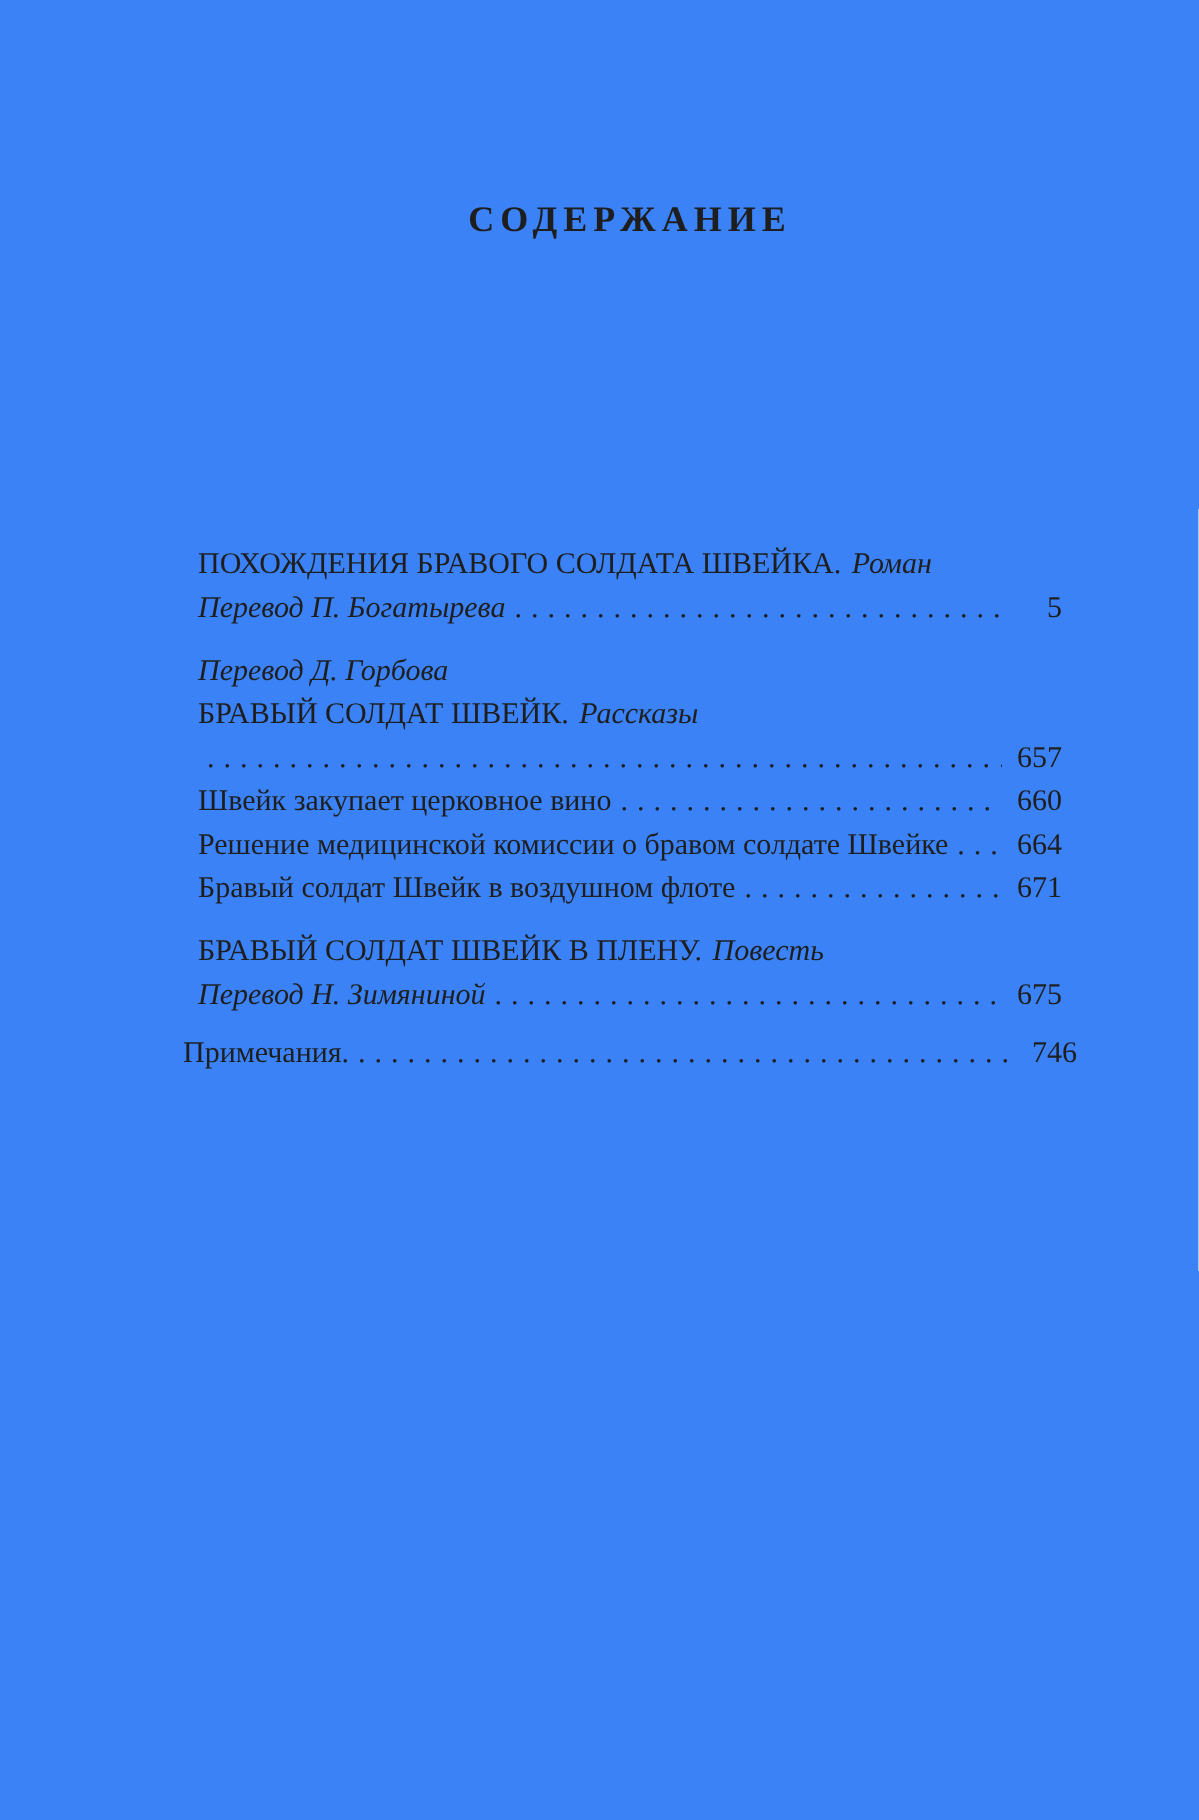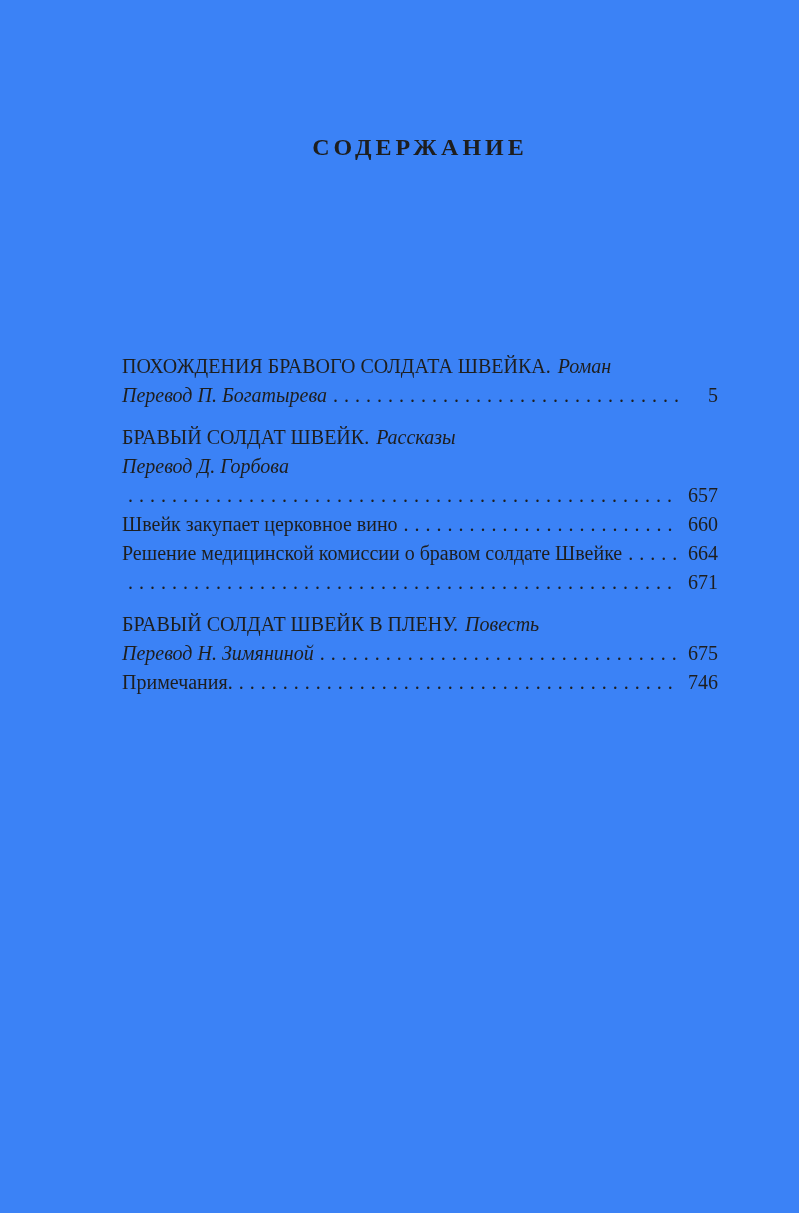--- a/index.html
+++ b/index.html
@@ -28,21 +28,21 @@
     white-space: nowrap;
   }
   .toc-body {
     position: absolute;
     top: 352px;
     left: 122px;
     width: 596px;
     font-size: 20px;
     line-height: 29px;
   }
-  .toc-section { margin: 0; }
+  .toc-section { margin: 10px; }
   .toc-section + .toc-section { margin-top: 13px; }
   .notes-row-wrap { }
 
   .row {
     display: flex;
     align-items: baseline;
   }
   .row .text {
     white-space: nowrap;
     flex: 0 0 auto;
@@ -87,42 +87,43 @@
       </div>
       <div class="row">
         <span class="text italic">Перевод П. Богатырева</span>
         <span class="leader"></span>
         <span class="pagenum">5</span>
       </div>
     </div>
 
     <div class="toc-section">
       <div class="row">
+        <span class="text italic">Перевод Д. Горбова</span>
+      </div>
+      <div class="row">
         <span class="text caps">БРАВЫЙ СОЛДАТ ШВЕЙК.</span>
         <span class="text italic genre">Рассказы</span>
-      </div>
-      <div class="row">
-        <span class="text italic">Перевод Д. Горбова</span>
       </div>
 
       <div class="row">
         <span class="leader"></span>
         <span class="pagenum">657</span>
       </div>
       <div class="row">
         <span class="text">Швейк закупает церковное вино</span>
         <span class="leader"></span>
         <span class="pagenum">660</span>
       </div>
       <div class="row">
         <span class="text">Решение медицинской комиссии о бравом солдате Швейке</span>
         <span class="leader"></span>
         <span class="pagenum">664</span>
       </div>
       <div class="row">
+        <span class="text">Бравый солдат Швейк в воздушном флоте</span>
         <span class="leader"></span>
         <span class="pagenum">671</span>
       </div>
     </div>
 
     <div class="toc-section">
       <div class="row">
         <span class="text caps">БРАВЫЙ СОЛДАТ ШВЕЙК В ПЛЕНУ.</span>
         <span class="text italic genre">Повесть</span>
       </div>

